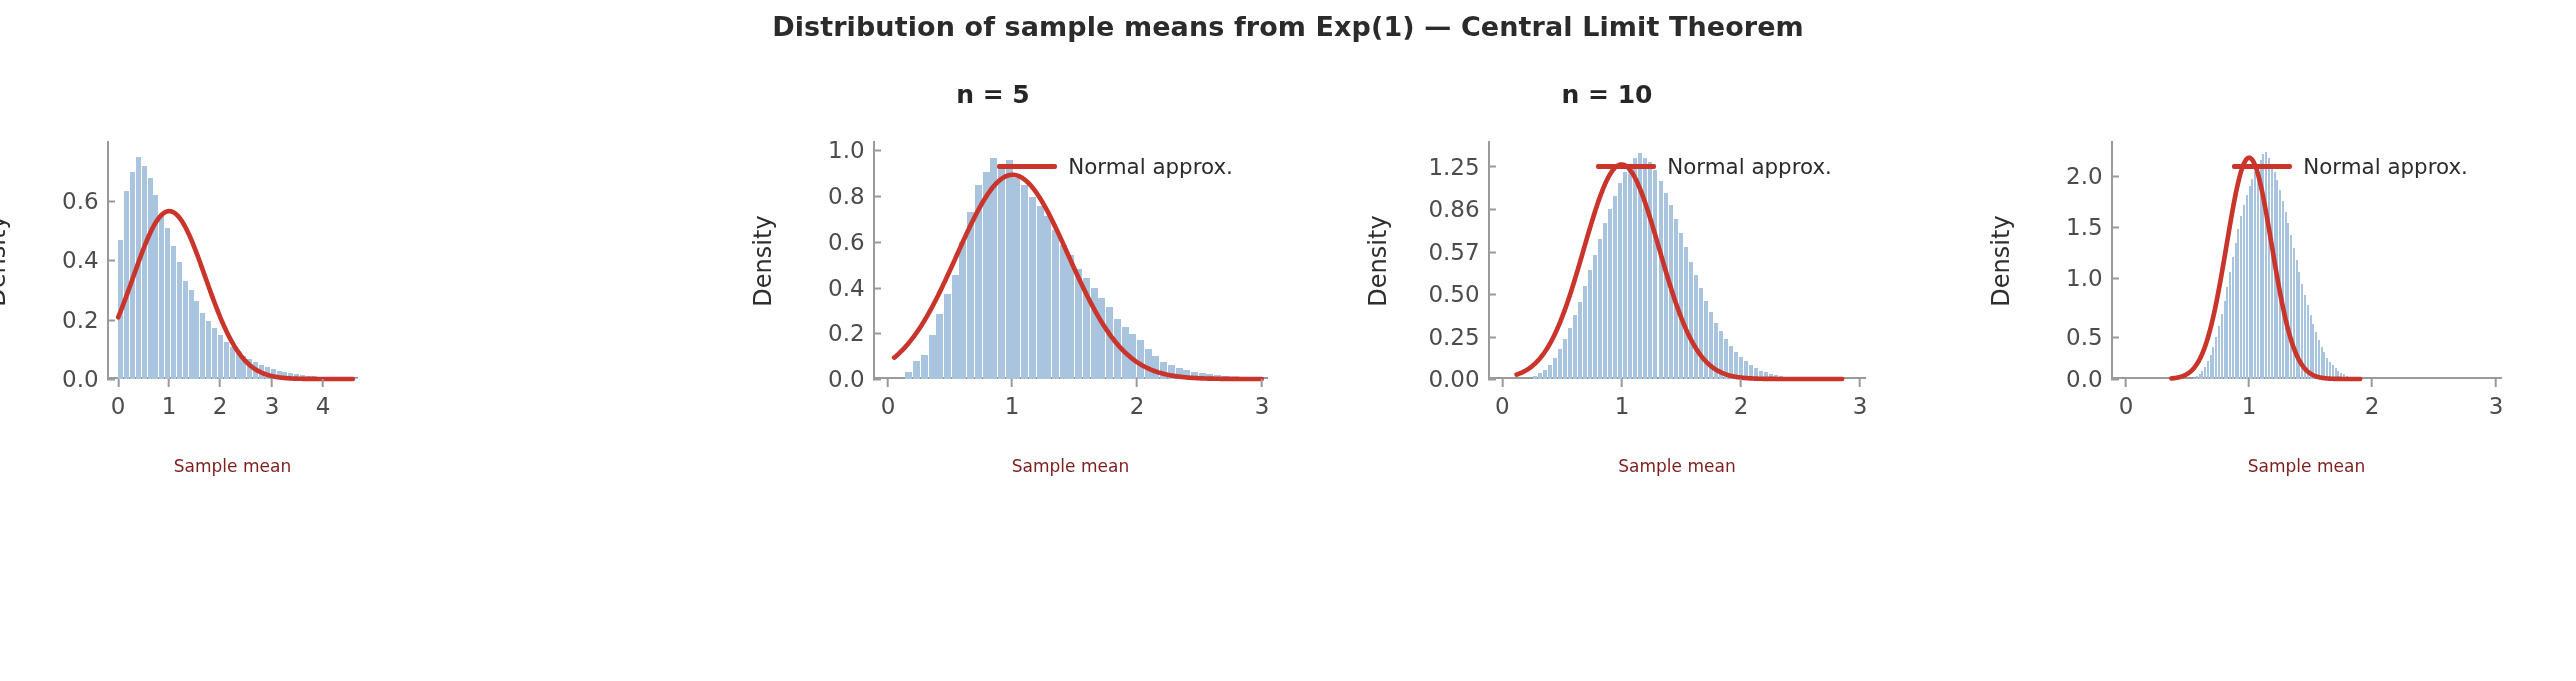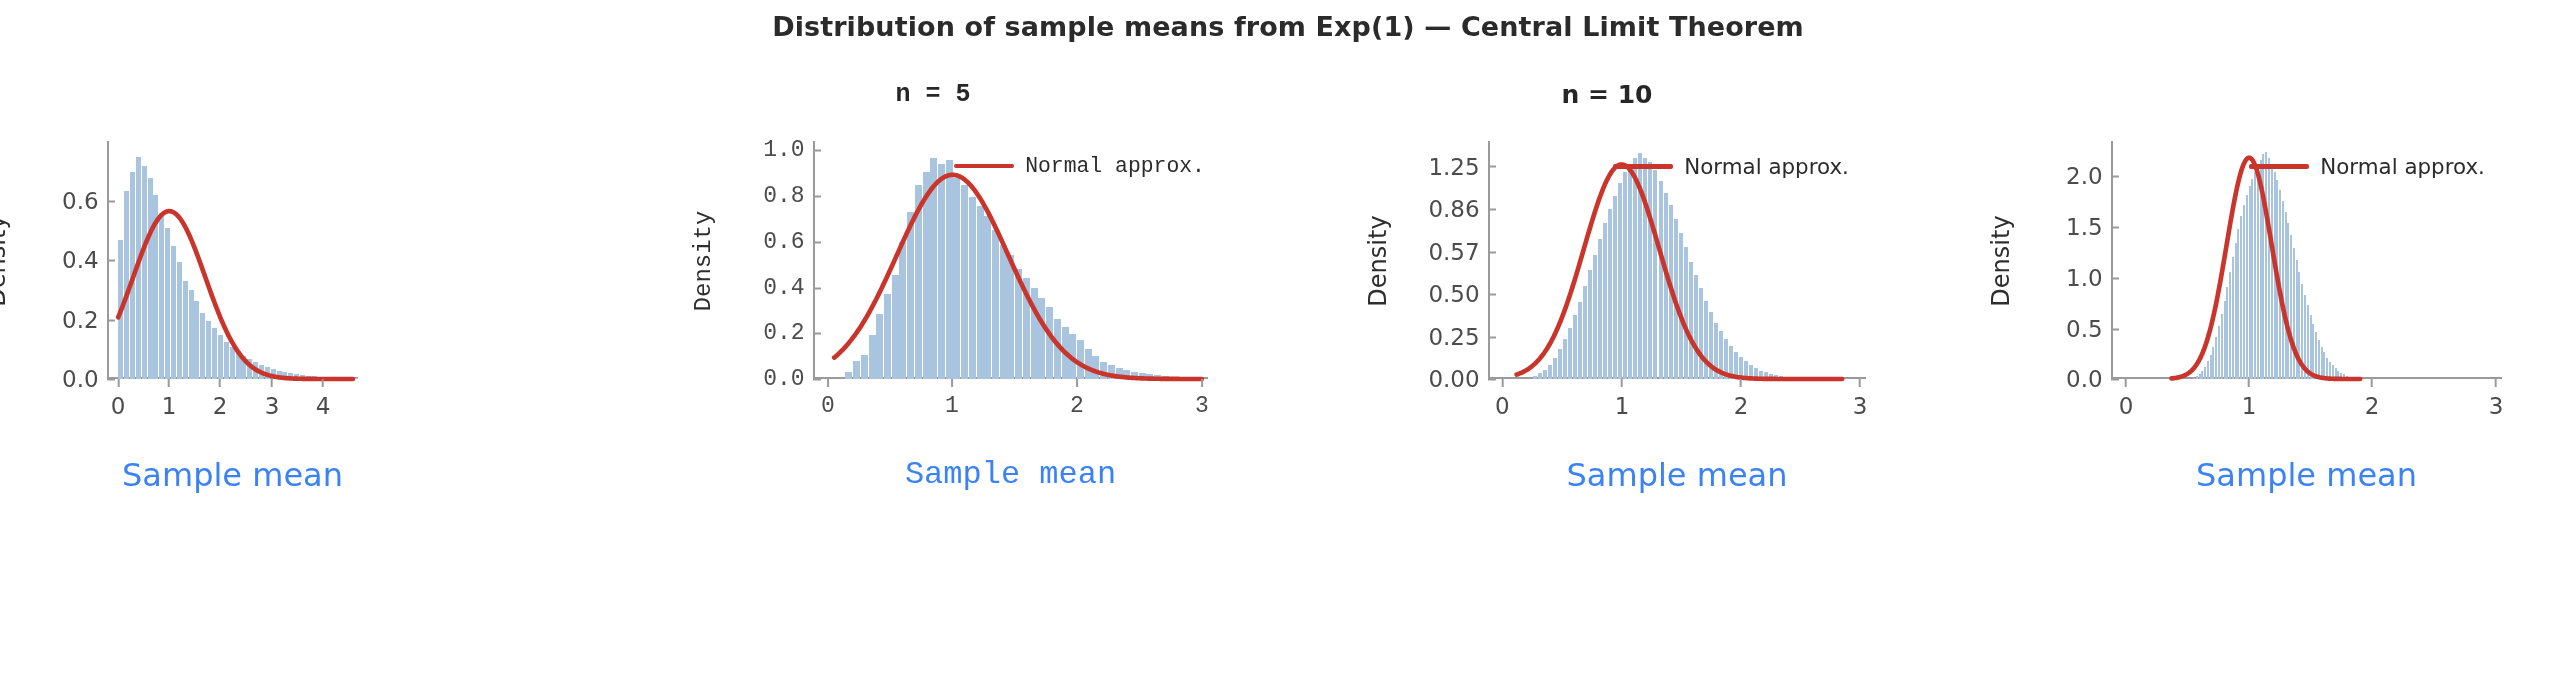--- a/index.html
+++ b/index.html
@@ -52,33 +52,33 @@
     text-align:center;
   }
   .xtick .tm{
     display:block;width:2px;height:8.4px;background:#9a9a9a;margin:0 auto;
   }
   .xtick .tl{
     display:block;font-size:23px;color:#4c4c4c;margin-top:7.4px;line-height:1;
   }
   .xlabel{
     position:absolute;left:0;width:100%;text-align:center;
-    font-size:32px;color:#3b82f6;
+    font-size:17px;color:#7f1d1d;
   }
   .ylabel{
     position:absolute;
     font-size:24px;color:#2e2e2e;
     transform-origin:center center;
     white-space:nowrap;
   }
   .bars{position:absolute;left:0;top:0;width:100%;height:100%;overflow:hidden;}
   .bar{position:absolute;bottom:0;background:#a8c4de;}
   .curve{position:absolute;left:0;top:0;width:100%;height:100%;overflow:visible;}
   .legend{
-    position:absolute;display:flex;align-items:center;gap:11.2px;margin-left:17px;
+    position:absolute;display:flex;align-items:center;gap:11.2px;
   }
   .legend-line{
     display:block;width:60px;height:4.7px;background:#c9352b;border-radius:1.9px;
   }
   .legend-label{font-size:21.4px;color:#2b2b2b;white-space:nowrap;}
 </style>
 </head>
 <body>
 
 <div id="figure">
@@ -168,21 +168,21 @@
           <span class="tl">3</span>
         </div>
         <div class="xtick" style="left: 216px;">
           <span class="tm"></span>
           <span class="tl">4</span>
         </div>
       </div>
       <div class="xlabel" style="top: 404px; left: 107px; width: 251px;">Sample mean</div>
       <div class="ylabel" style="left: -2.8px; top: 209px; transform: translate(-50%, -50%) rotate(-90deg);">Density</div>
     </div>
-  <div class="panel" id="panel1" style="left: 606px; width: 654px; font-family: Liberation Mono, monospace;">
+  <div class="panel" id="panel1" style="left: 666px; width: 654px;">
     <div class="panel-title">n = 5</div>
   <div class="plotbox" style="left: 207px; top: 89px; width: 395px; height: 238px;">
         <div class="spine-left"></div>
         <div class="spine-bottom"></div>
         <div class="bars">
           <div class="bar" style="left: 32px; width: 6.8px; height: 6.9px; background: rgb(168, 196, 222);"></div>
           <div class="bar" style="left: 40px; width: 6.8px; height: 18px; background: rgb(168, 196, 222);"></div>
           <div class="bar" style="left: 48px; width: 6.8px; height: 24px; background: rgb(168, 196, 222);"></div>
           <div class="bar" style="left: 56px; width: 6.8px; height: 44px; background: rgb(168, 196, 222);"></div>
           <div class="bar" style="left: 63px; width: 6.8px; height: 65px; background: rgb(168, 196, 222);"></div>
@@ -461,21 +461,21 @@
           <div class="bar" style="left: 249px; width: 1.8px; height: 0.6px; background: rgb(168, 196, 222);"></div>
           <div class="bar" style="left: 251px; width: 1.8px; height: 0.4px; background: rgb(168, 196, 222);"></div>
         </div>
         <svg class="curve" viewBox="0 0 420 256" preserveAspectRatio="none">
           <path d="M64.92 255.38 L65.55 255.32 L66.19 255.26 L66.82 255.19 L67.46 255.12 L68.09 255.04 L68.72 254.95 L69.36 254.85 L69.99 254.75 L70.62 254.64 L71.26 254.52 L71.89 254.40 L72.52 254.26 L73.16 254.11 L73.79 253.95 L74.42 253.78 L75.06 253.59 L75.69 253.40 L76.32 253.18 L76.96 252.96 L77.59 252.71 L78.22 252.45 L78.86 252.17 L79.49 251.88 L80.12 251.56 L80.76 251.22 L81.39 250.86 L82.03 250.47 L82.66 250.06 L83.29 249.63 L83.93 249.16 L84.56 248.67 L85.19 248.15 L85.83 247.60 L86.46 247.01 L87.09 246.39 L87.73 245.74 L88.36 245.05 L88.99 244.31 L89.63 243.54 L90.26 242.73 L90.89 241.87 L91.53 240.97 L92.16 240.02 L92.79 239.02 L93.43 237.98 L94.06 236.88 L94.69 235.73 L95.33 234.52 L95.96 233.26 L96.60 231.94 L97.23 230.56 L97.86 229.13 L98.50 227.62 L99.13 226.06 L99.76 224.43 L100.40 222.74 L101.03 220.97 L101.66 219.15 L102.30 217.25 L102.93 215.28 L103.56 213.24 L104.20 211.13 L104.83 208.95 L105.46 206.69 L106.10 204.36 L106.73 201.96 L107.36 199.49 L108.00 196.95 L108.63 194.33 L109.26 191.64 L109.90 188.88 L110.53 186.05 L111.17 183.15 L111.80 180.18 L112.43 177.14 L113.07 174.04 L113.70 170.87 L114.33 167.65 L114.97 164.36 L115.60 161.02 L116.23 157.62 L116.87 154.17 L117.50 150.67 L118.13 147.13 L118.77 143.54 L119.40 139.92 L120.03 136.26 L120.67 132.57 L121.30 128.85 L121.93 125.11 L122.57 121.36 L123.20 117.59 L123.83 113.81 L124.47 110.03 L125.10 106.26 L125.74 102.49 L126.37 98.73 L127.00 94.99 L127.64 91.28 L128.27 87.59 L128.90 83.94 L129.54 80.34 L130.17 76.78 L130.80 73.27 L131.44 69.82 L132.07 66.44 L132.70 63.13 L133.34 59.89 L133.97 56.74 L134.60 53.67 L135.24 50.70 L135.87 47.83 L136.50 45.06 L137.14 42.40 L137.77 39.86 L138.40 37.43 L139.04 35.14 L139.67 32.96 L140.31 30.93 L140.94 29.03 L141.57 27.27 L142.21 25.65 L142.84 24.18 L143.47 22.87 L144.11 21.70 L144.74 20.69 L145.37 19.84 L146.01 19.15 L146.64 18.62 L147.27 18.25 L147.91 18.05 L148.54 18.00 L149.17 18.12 L149.81 18.40 L150.44 18.85 L151.07 19.46 L151.71 20.22 L152.34 21.15 L152.97 22.23 L153.61 23.47 L154.24 24.86 L154.87 26.39 L155.51 28.08 L156.14 29.90 L156.78 31.87 L157.41 33.97 L158.04 36.20 L158.68 38.56 L159.31 41.04 L159.94 43.64 L160.58 46.35 L161.21 49.17 L161.84 52.09 L162.48 55.10 L163.11 58.21 L163.74 61.40 L164.38 64.67 L165.01 68.02 L165.64 71.44 L166.28 74.91 L166.91 78.44 L167.54 82.03 L168.18 85.66 L168.81 89.32 L169.44 93.02 L170.08 96.75 L170.71 100.50 L171.35 104.26 L171.98 108.03 L172.61 111.81 L173.25 115.59 L173.88 119.36 L174.51 123.13 L175.15 126.88 L175.78 130.60 L176.41 134.31 L177.05 137.98 L177.68 141.63 L178.31 145.23 L178.95 148.80 L179.58 152.32 L180.21 155.80 L180.85 159.22 L181.48 162.60 L182.11 165.91 L182.75 169.17 L183.38 172.37 L184.01 175.51 L184.65 178.58 L185.28 181.58 L185.92 184.52 L186.55 187.39 L187.18 190.19 L187.82 192.91 L188.45 195.57 L189.08 198.15 L189.72 200.66 L190.35 203.10 L190.98 205.47 L191.62 207.76 L192.25 209.98 L192.88 212.13 L193.52 214.21 L194.15 216.21 L194.78 218.15 L195.42 220.01 L196.05 221.81 L196.68 223.54 L197.32 225.21 L197.95 226.80 L198.58 228.34 L199.22 229.81 L199.85 231.22 L200.49 232.57 L201.12 233.86 L201.75 235.10 L202.39 236.28 L203.02 237.40 L203.65 238.48 L204.29 239.50 L204.92 240.47 L205.55 241.40 L206.19 242.28 L206.82 243.12 L207.45 243.91 L208.09 244.66 L208.72 245.38 L209.35 246.05 L209.99 246.69 L210.62 247.29 L211.25 247.86 L211.89 248.40 L212.52 248.91 L213.15 249.39 L213.79 249.84 L214.42 250.26 L215.06 250.66 L215.69 251.03 L216.32 251.38 L216.96 251.71 L217.59 252.02 L218.22 252.31 L218.86 252.58 L219.49 252.83 L220.12 253.06 L220.76 253.29 L221.39 253.49 L222.02 253.68 L222.66 253.86 L223.29 254.03 L223.92 254.18 L224.56 254.32 L225.19 254.46 L225.82 254.58 L226.46 254.70 L227.09 254.80 L227.72 254.90 L228.36 254.99 L228.99 255.07 L229.63 255.15 L230.26 255.22 L230.89 255.29 L231.53 255.35 L232.16 255.41 L232.79 255.46 L233.43 255.51 L234.06 255.55 L234.69 255.59 L235.33 255.63 L235.96 255.66 L236.59 255.69 L237.23 255.72 L237.86 255.74 L238.49 255.77 L239.13 255.79 L239.76 255.81 L240.39 255.83 L241.03 255.84 L241.66 255.86 L242.29 255.87 L242.93 255.88 L243.56 255.90 L244.20 255.91 L244.83 255.92 L245.46 255.92 L246.10 255.93 L246.73 255.94 L247.36 255.94 L248.00 255.95 L248.63 255.96 L249.26 255.96 L249.90 255.96 L250.53 255.97 L251.16 255.97 L251.80 255.97 L252.43 255.98 L253.06 255.98 L253.70 255.98 L254.33 255.98 L254.96 255.99 L255.60 255.99 L256.23 255.99 L256.86 255.99 L257.50 255.99 L258.13 255.99 L258.77 255.99 L259.40 255.99 L260.03 255.99 L260.67 255.99 L261.30 256.00 L261.93 256.00 L262.57 256.00 L263.20 256.00 L263.83 256.00 L264.47 256.00 L265.10 256.00 L265.73 256.00 L266.37 256.00 L267.00 256.00 L267.63 256.00 " fill="none" stroke="#c9352b" stroke-width="5" stroke-linecap="round" stroke-linejoin="round"></path>
         </svg>
         <div class="ytick" style="top: 238px;">
           <span class="tl">0.0</span>
           <span class="tm"></span>
         </div>
-        <div class="ytick" style="top: 188px;">
+        <div class="ytick" style="top: 196px;">
           <span class="tl">0.5</span>
           <span class="tm"></span>
         </div>
         <div class="ytick" style="top: 137px;">
           <span class="tl">1.0</span>
           <span class="tm"></span>
         </div>
         <div class="ytick" style="top: 86px;">
           <span class="tl">1.5</span>
           <span class="tm"></span>

